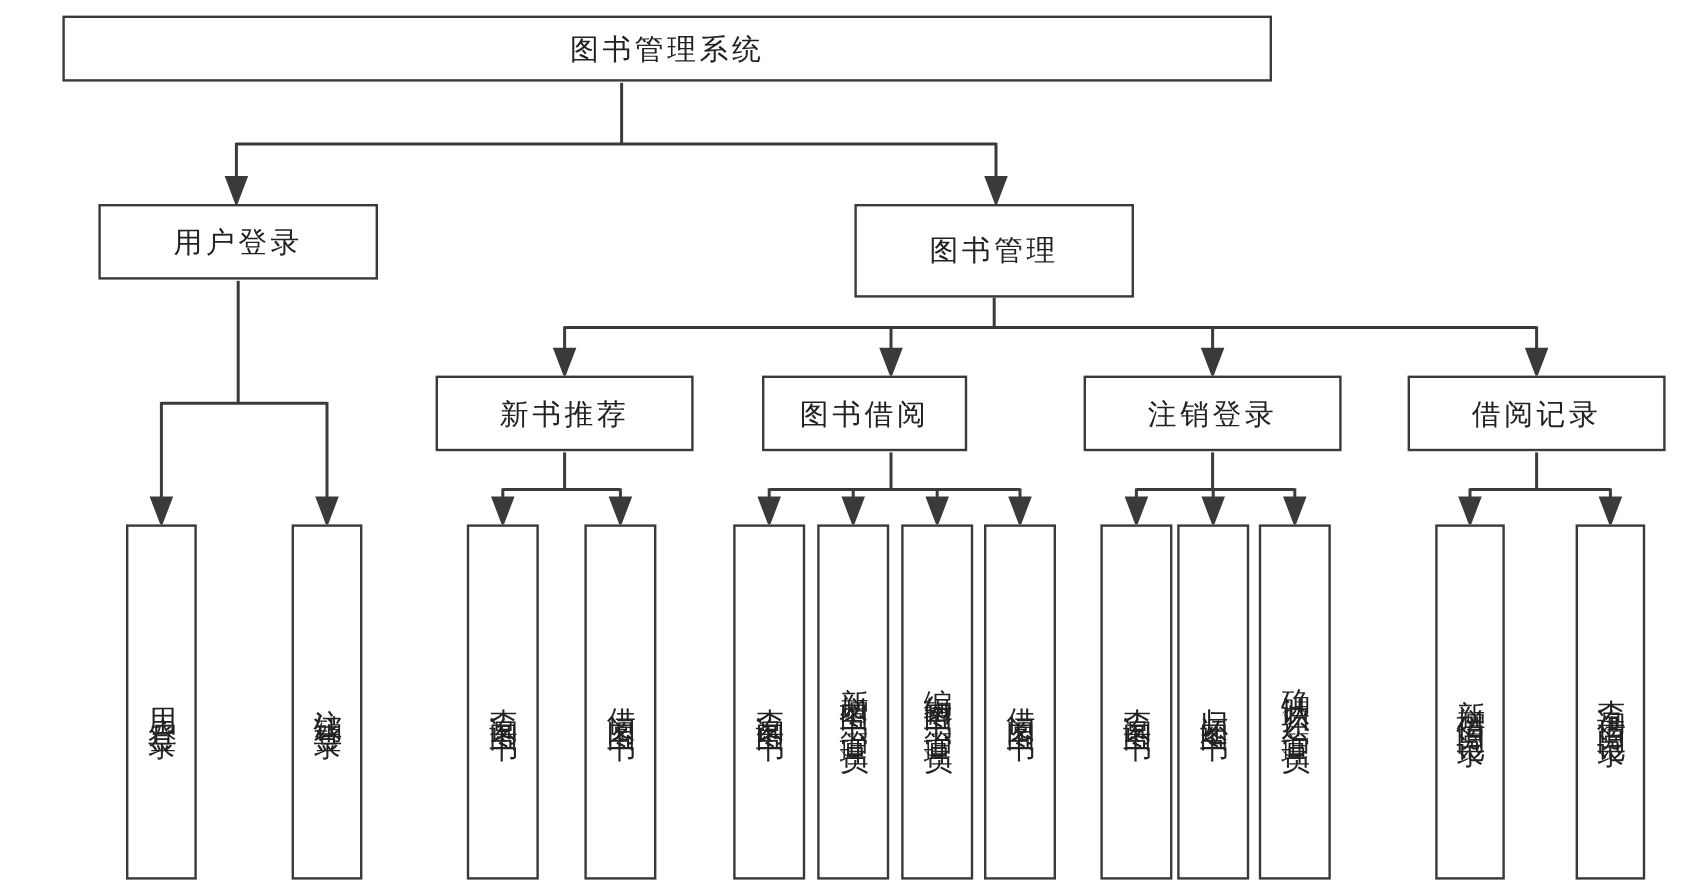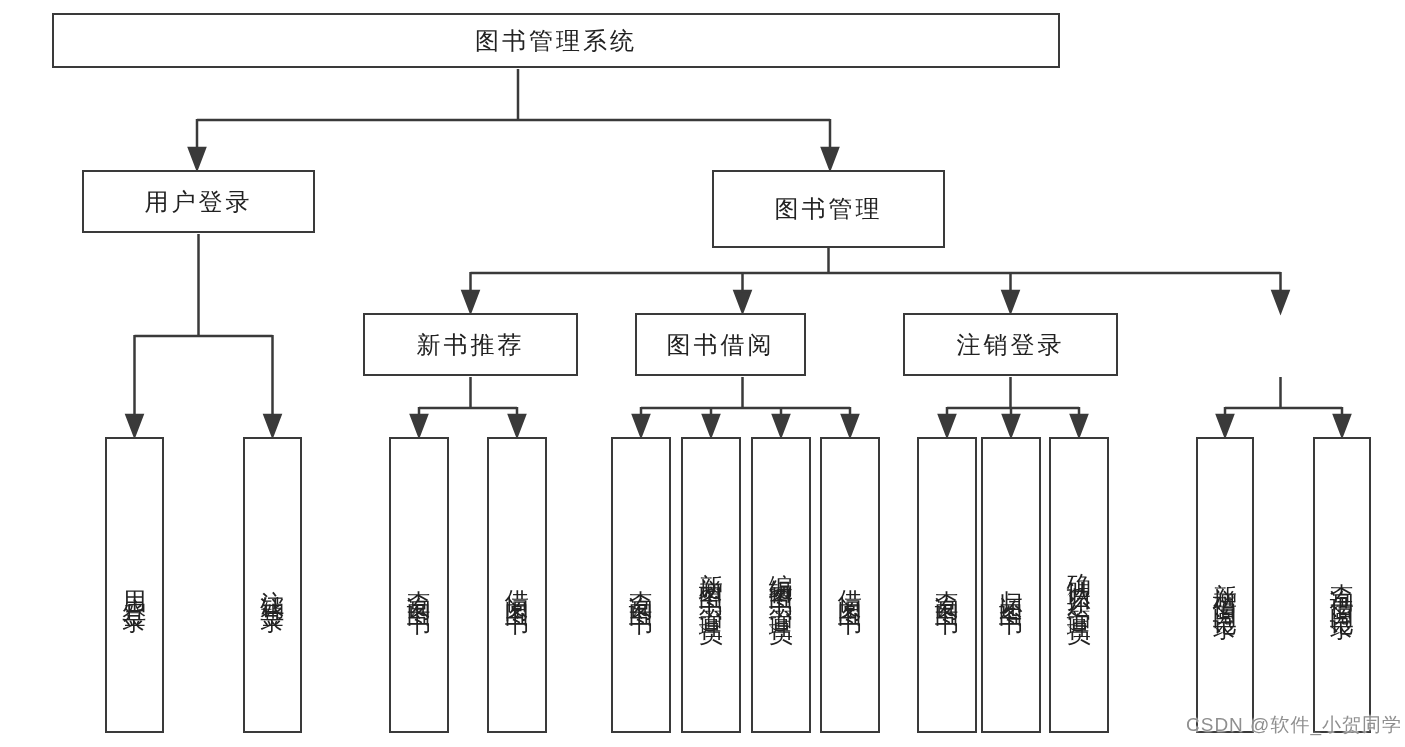--- a/index.html
+++ b/index.html
@@ -111,20 +111,21 @@
   </svg>
 
   <div class="box" style="left:14px;top:13px;width:1008px;height:55px;margin-left:38px;">图书管理系统</div>
 
   <div class="box" style="left:82px;top:170px;width:233px;height:63px;">用户登录</div>
   <div class="box" style="left:712px;top:170px;width:233px;height:78px;">图书管理</div>
 
   <div class="box" style="left:363px;top:313px;width:215px;height:63px;">新书推荐</div>
   <div class="box" style="left:635px;top:313px;width:171px;height:63px;">图书借阅</div>
   <div class="box" style="left:903px;top:313px;width:215px;height:63px;">注销登录</div>
+  <div class="box" style="left:1173px;top:313px;width:215px;height:63px;">借阅记录</div>
 
   <div class="leaf" style="left:105px;top:437px;width:59px;height:296px;">
     <span class="vtext">用户登录</span>
   </div>
   <div class="leaf" style="left:243px;top:437px;width:59px;height:296px;">
     <span class="vtext">注销登录</span>
   </div>
 
   <div class="leaf" style="left:389px;top:437px;width:60px;height:296px;">
     <span class="vtext">查询图书</span>
@@ -156,15 +157,14 @@
     <span class="vtext">确认归还（管理员）</span>
   </div>
 
   <div class="leaf" style="left:1196px;top:437px;width:58px;height:296px;">
     <span class="vtext">新增借阅记录</span>
   </div>
   <div class="leaf" style="left:1313px;top:437px;width:58px;height:296px;">
     <span class="vtext">查询借阅记录</span>
   </div>
 
-  <div class="watermark">CSDN @软件_小贺同学</div>
 
 </div>
 
 </body></html>

